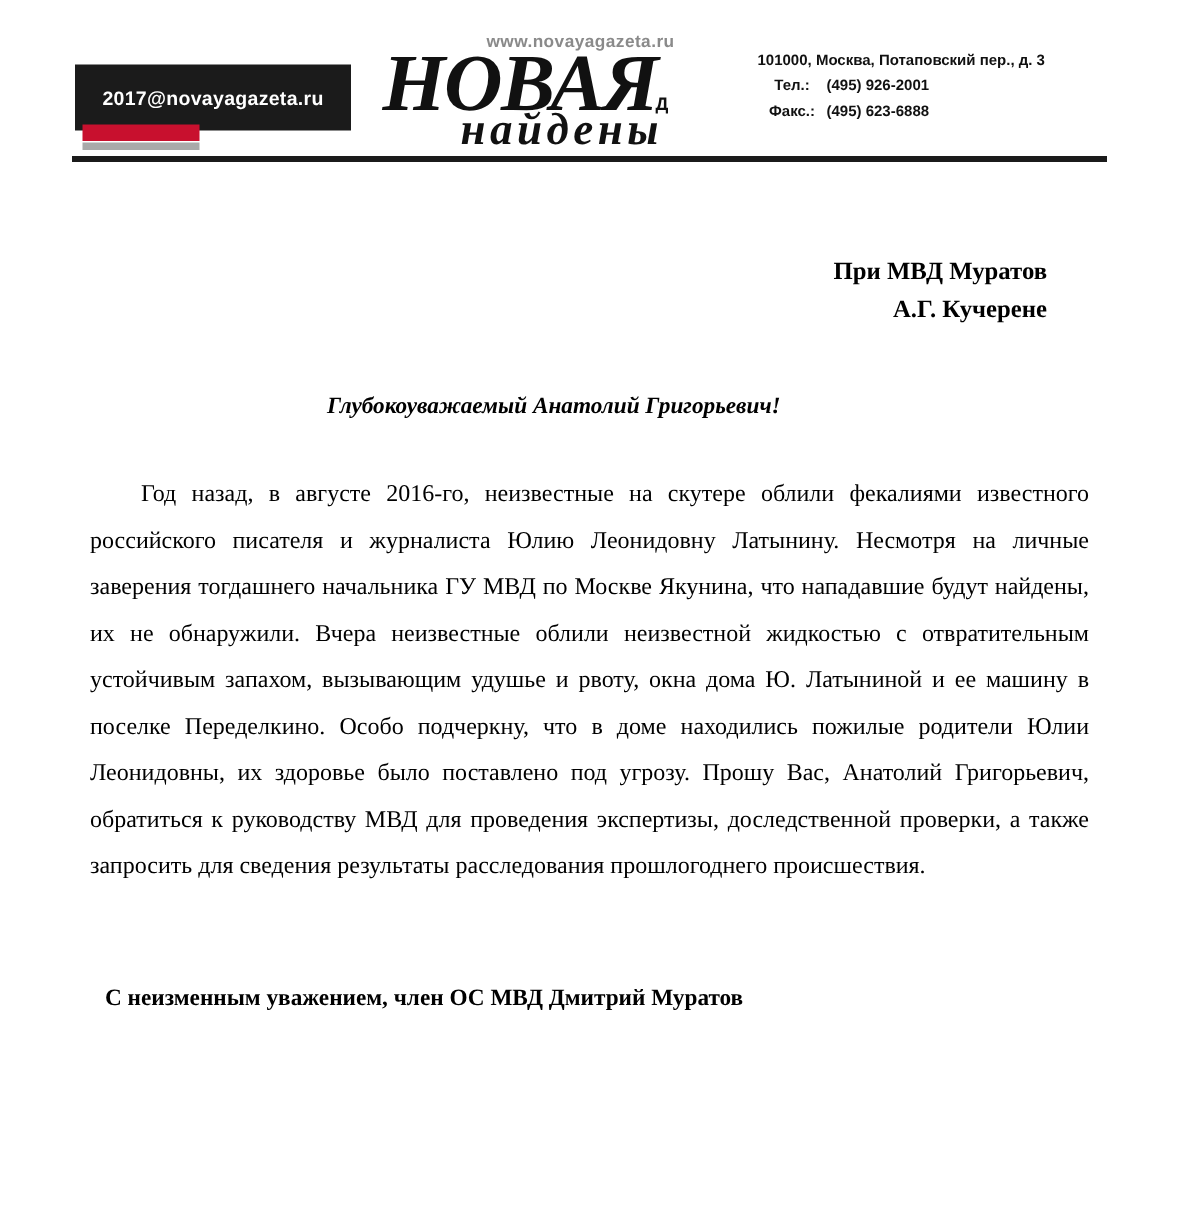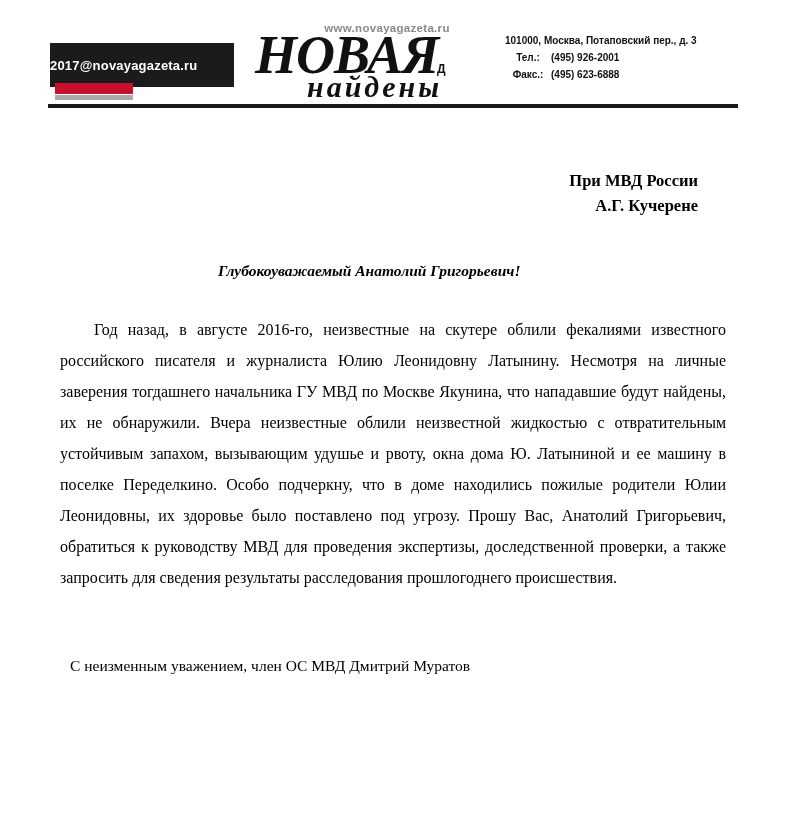--- a/index.html
+++ b/index.html
@@ -42,20 +42,21 @@
     top: 43px;
     width: 184px;
     height: 44px;
     background: #1b1b1b;
     color: #ffffff;
     font-family: "Liberation Sans", sans-serif;
     font-size: 13px;
     font-weight: bold;
     display: flex;
     align-items: center;
+    justify-content: center;
     letter-spacing: 0.2px;
   }
   .lh-badge .badge-year { font-style: normal; }
   .lh-badge .badge-mail { font-weight: bold; }
 
   .lh-logo {
     position: absolute;
     left: 255px;
     top: 28px;
     width: 262px;
@@ -174,21 +175,21 @@
     font-size: 16px;
     line-height: 31px;
     text-align: justify;
     text-indent: 34px;
   }
 
   .signature {
     margin-top: 64px;
     margin-left: 22px;
     font-family: "Liberation Serif", serif;
-    font-weight: normal;
+    font-weight: bold;
     font-size: 15.5px;
   }
 </style>
 </head>
 <body>
 
 <div class="letterhead">
 
   <div class="lh-url">www.novayagazeta.ru</div>
 
@@ -211,21 +212,21 @@
     <span class="row"><span class="lbl">Тел.:</span><span>(495) 926-2001</span></span>
     <span class="row"><span class="lbl">Факс.:</span><span>(495) 623-6888</span></span>
   </div>
 
   <div class="lh-rule"></div>
 </div>
 
 <div class="sheet">
 
   <div class="addressee">
-    <span class="line">При МВД России</span>
+    <span class="line">При МВД Муратов</span>
     <span class="line">А.Г. Кучерене</span>
   </div>
 
   <div class="salutation">Глубокоуважаемый Анатолий Григорьевич!</div>
 
   <div class="body-text">Год назад, в августе 2016-го,  неизвестные на скутере облили фекалиями известного российского писателя и журналиста Юлию Леонидовну Латынину. Несмотря на личные заверения тогдашнего начальника ГУ МВД по Москве Якунина, что нападавшие будут найдены, их не обнаружили. Вчера неизвестные облили неизвестной жидкостью с отвратительным устойчивым запахом, вызывающим удушье и рвоту, окна дома Ю. Латыниной и ее машину в поселке Переделкино. Особо подчеркну, что в доме находились пожилые родители Юлии Леонидовны, их здоровье было поставлено под угрозу. Прошу Вас, Анатолий Григорьевич, обратиться к руководству МВД для проведения экспертизы, доследственной проверки, а также запросить для сведения результаты расследования прошлогоднего происшествия.</div>
 
   <div class="signature">С неизменным уважением, член ОС МВД Дмитрий Муратов</div>
 
 </div>

